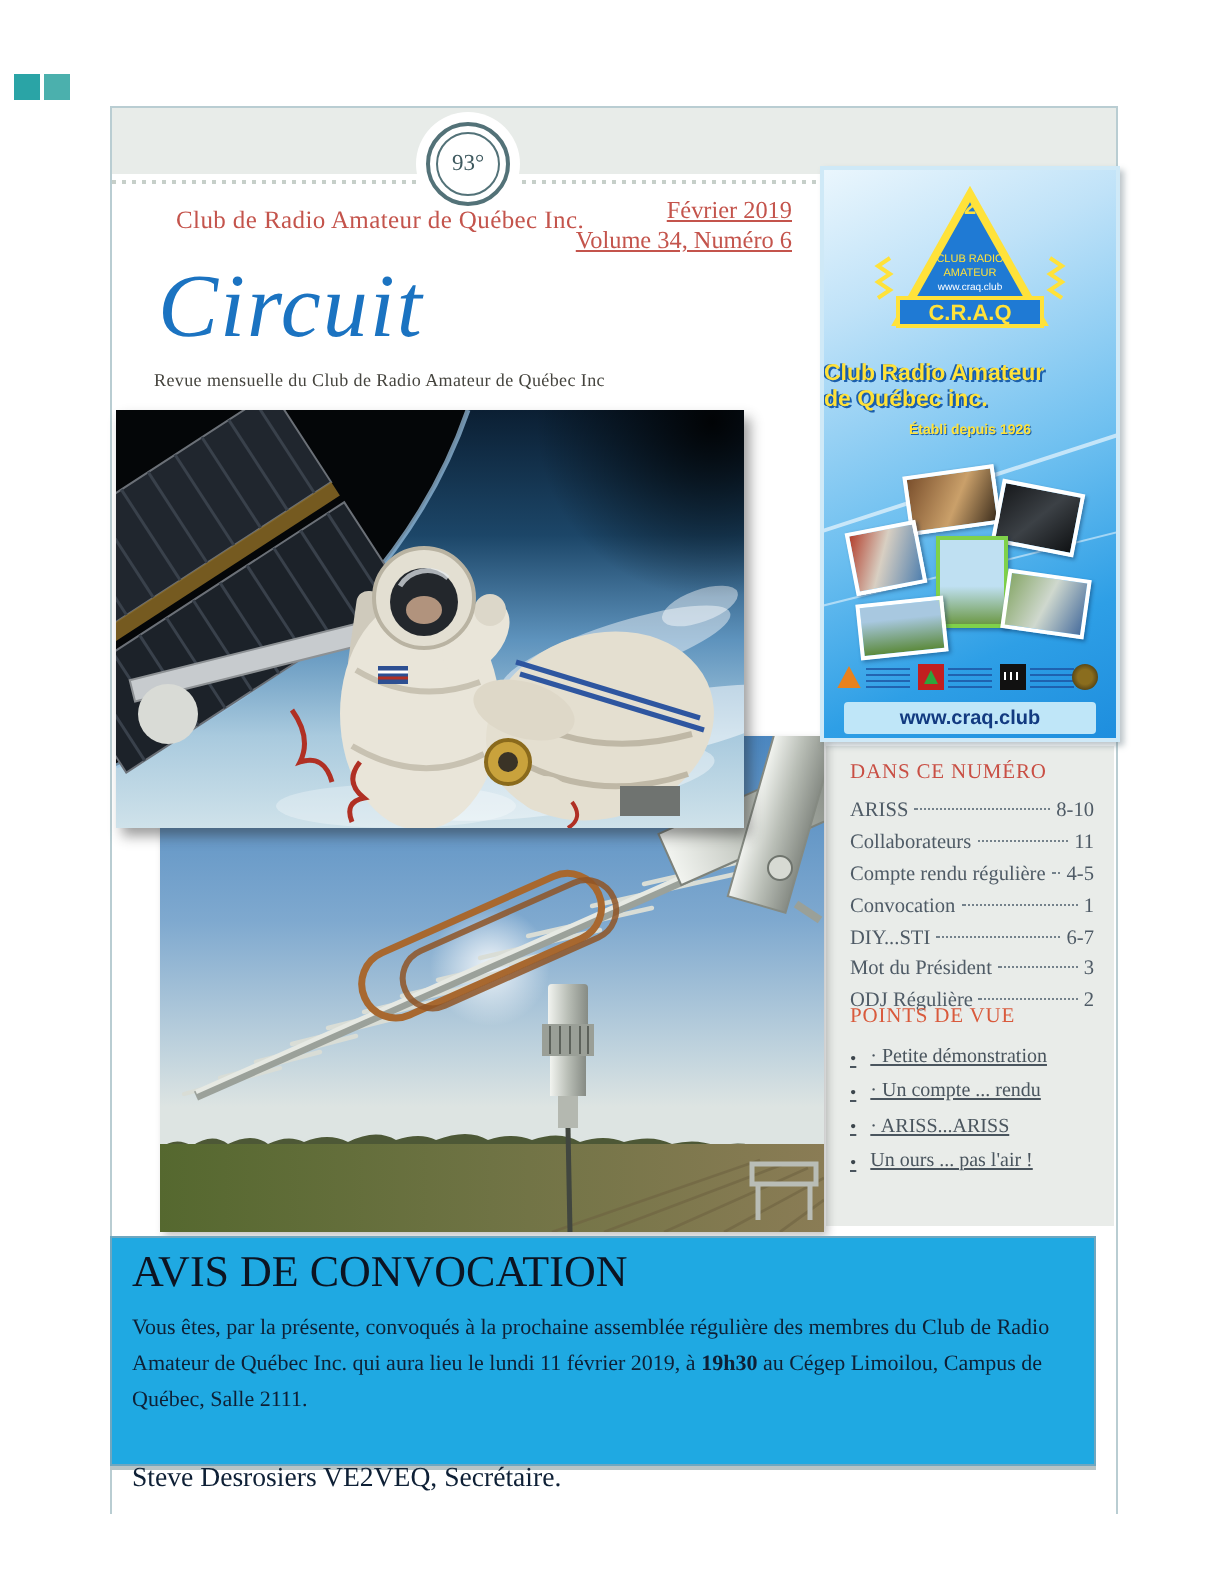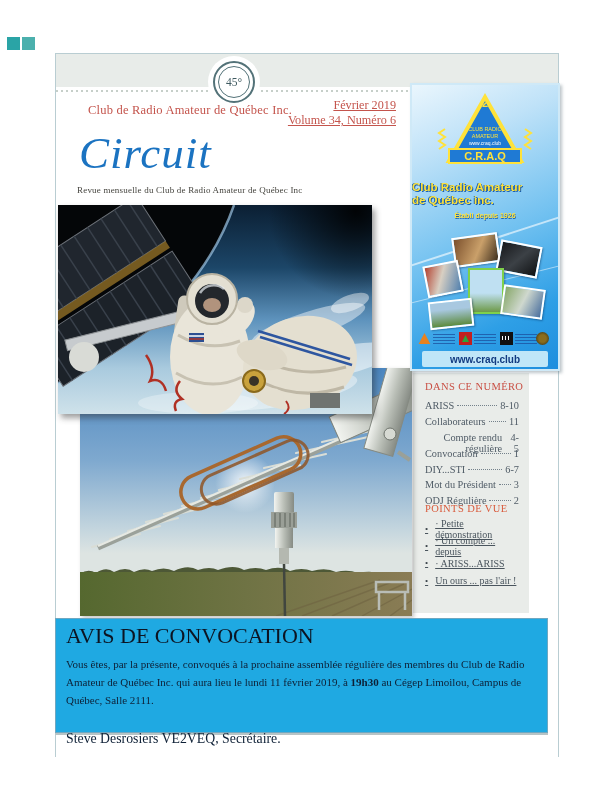--- a/index.html
+++ b/index.html
@@ -55,21 +55,21 @@
     font-weight:bold;font-size:7px;color:#ffe23a;text-shadow:.5px .5px 0 #1a5fae;}
   .collage-photo{border:2px solid #fff;box-shadow:1px 1px 2px rgba(0,30,70,.4);}
   .logo-row-item{width:13px;height:13px;}
   .tiny-text{width:22px;height:10px;
     background:repeating-linear-gradient(#1b4f9e 0 1px,transparent 1px 3px);opacity:.75;}
   .site-band{left:10px;top:266px;width:126px;height:16px;background:#bfe6f8;
     border-radius:2px;display:flex;align-items:center;justify-content:center;
     font-family:"Liberation Sans",sans-serif;font-weight:bold;font-size:10px;color:#123a80;}
 
   
-  .toc-panel{left:357px;top:319px;width:116px;height:240px;background:#e9ece9;
+  .toc-panel{left:357px;top:319px;width:144px;height:240px;background:#e9ece9;
     padding:0;z-index:1;}
   .toc-heading{left:12px;top:8px;font-size:10.5px;letter-spacing:.4px;color:#c94f44;}
   .toc-list{left:12px;right:10px;top:27px;}
   .toc-row{display:flex;align-items:baseline;height:15.9px;font-size:10.3px;color:#4f5b66;text-align:right;}
   .toc-dots{flex:1;margin:0 3px;border-bottom:1.5px dotted #74818b;transform:translateY(-3px);}
   .points-heading{left:12px;top:130px;font-size:10.5px;letter-spacing:.4px;color:#d95a3c;}
   .points-list{left:12px;right:8px;top:147px;list-style:none;margin:0;padding:0;}
   .points-list li{font-size:10px;color:#4a555e;height:17.3px;display:flex;align-items:center;text-decoration:underline;}
   .points-list li:before{content:"•";margin-right:7px;color:#3c454c;font-size:9px;}
 
@@ -85,21 +85,21 @@
 <body>
 
 <div class="abs corner-mark" style="left:7px;top:37px;background:#2aa4a6;"></div>
 <div class="abs corner-mark" style="left:22px;top:37px;background:#4bb0ad;"></div>
 
 <div class="abs page">
 
   <div class="abs band"></div>
   <div class="abs dotline"></div>
   <div class="abs badge">
-    <div class="badge-inner">45°</div>
+    <div class="badge-inner">93°</div>
   </div>
   <div class="abs club-name">Club de Radio Amateur de Québec Inc.</div>
   <div class="abs issue">
     <div>Février 2019</div>
     <div>Volume 34, Numéro 6</div>
   </div>
   <h1 class="abs title">Circuit</h1>
   <div class="abs subtitle">Revue mensuelle du Club de Radio Amateur de Québec Inc</div>
 
   <figure class="abs photo-antenna" style="margin:0;">
@@ -372,21 +372,21 @@
         <span class="toc-dots"></span>
         <span>2</span>
       </div>
     </div>
     <div class="abs points-heading">POINTS DE VUE</div>
     <ul class="abs points-list">
       <li>
           <span>· Petite démonstration</span>
         </li>
       <li>
-          <span>· Un compte ... depuis</span>
+          <span>· Un compte ... rendu</span>
         </li>
       <li>
           <span>· ARISS...ARISS</span>
         </li>
       <li>
           <span>Un ours ... pas l'air !</span>
         </li>
     </ul>
   </aside>
 

